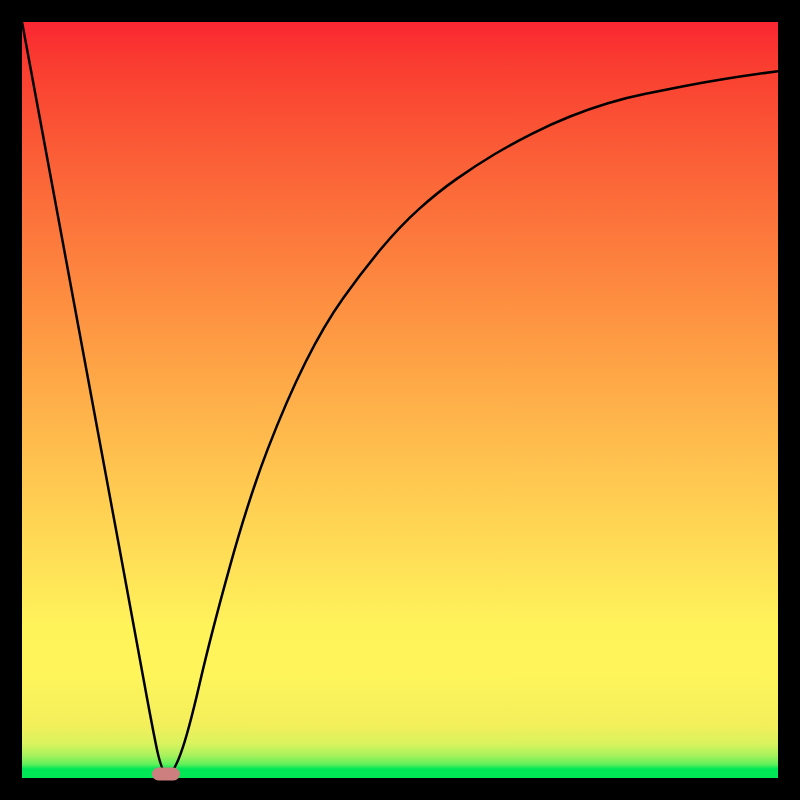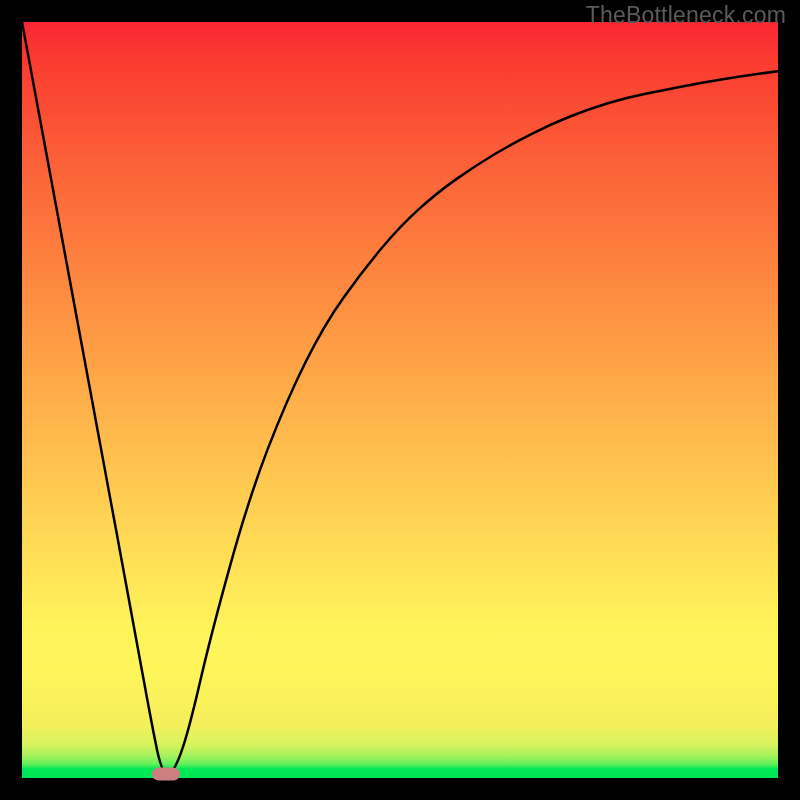--- a/index.html
+++ b/index.html
@@ -68,21 +68,20 @@
     border-radius: 7px;
     z-index: 4;
     transform: translate(-50%, -50%);
   }
 </style>
 </head>
 <body>
 
 <div class="chart-container">
 
-  <div class="attribution">TheBottleneck.com</div>
 
   <div class="plot-area">
 
     <svg class="curve-svg" viewBox="0 0 756 756" preserveAspectRatio="none">
       <path id="curve-path" fill="none" stroke="#000" stroke-width="2.5" stroke-linecap="round" d="M 0 0 Q 0 0 18.900000000000002 102.06 Q 37.800000000000004 204.12 56.7 306.18 Q 75.60000000000001 408.24 94.5 510.3 Q 113.39999999999999 612.36 120.96000000000001 653.94 Q 128.52 695.52 134.19 723.87 Q 139.85999999999999 752.22 145.53 752.22 Q 151.20000000000002 752.22 158.76 731.4300000000001 Q 166.32 710.64 177.66 661.5 Q 189 612.36 207.89999999999998 544.32 Q 226.79999999999998 476.28000000000003 245.7 427.14 Q 264.59999999999997 378 283.5 340.20000000000005 Q 302.40000000000003 302.40000000000003 321.3 275.94 Q 340.2 249.47999999999996 359.1 226.79999999999998 Q 378 204.12 396.9 187.11 Q 415.8 170.10000000000002 434.7 156.87 Q 453.59999999999997 143.64 472.5 132.3 Q 491.40000000000003 120.96000000000004 510.29999999999995 111.51000000000005 Q 529.1999999999999 102.06000000000006 548.0999999999999 94.5 Q 567 86.93999999999994 585.9000000000001 81.26999999999998 Q 604.8000000000001 75.60000000000002 623.7 71.82 Q 642.6 68.03999999999996 661.5 64.25999999999999 Q 680.4 60.48000000000002 699.3 57.45600000000002 Q 718.1999999999999 54.432000000000016 737.0999999999999 51.786 T 756 49.139999999999986"></path>
     </svg>
 
     <div id="marker" class="marker" style="left: 143.64px; top: 752.22px;"></div>
 
   </div>

